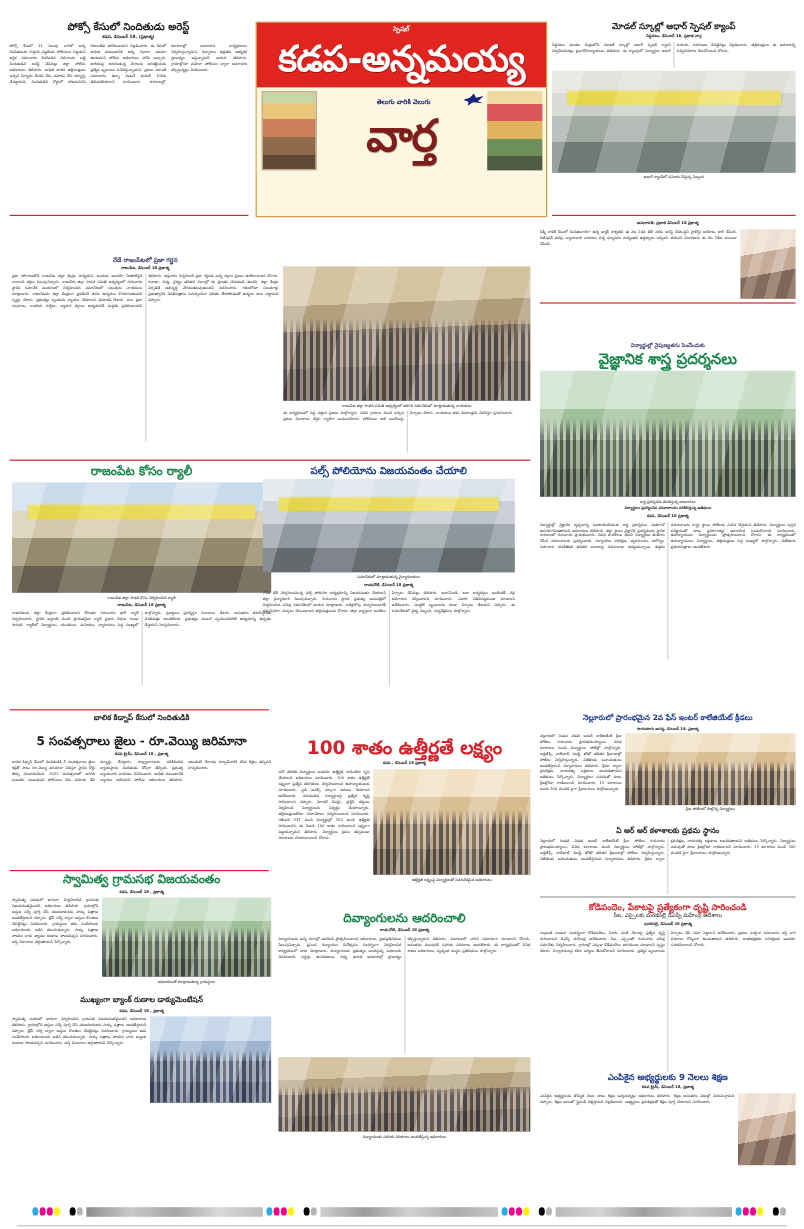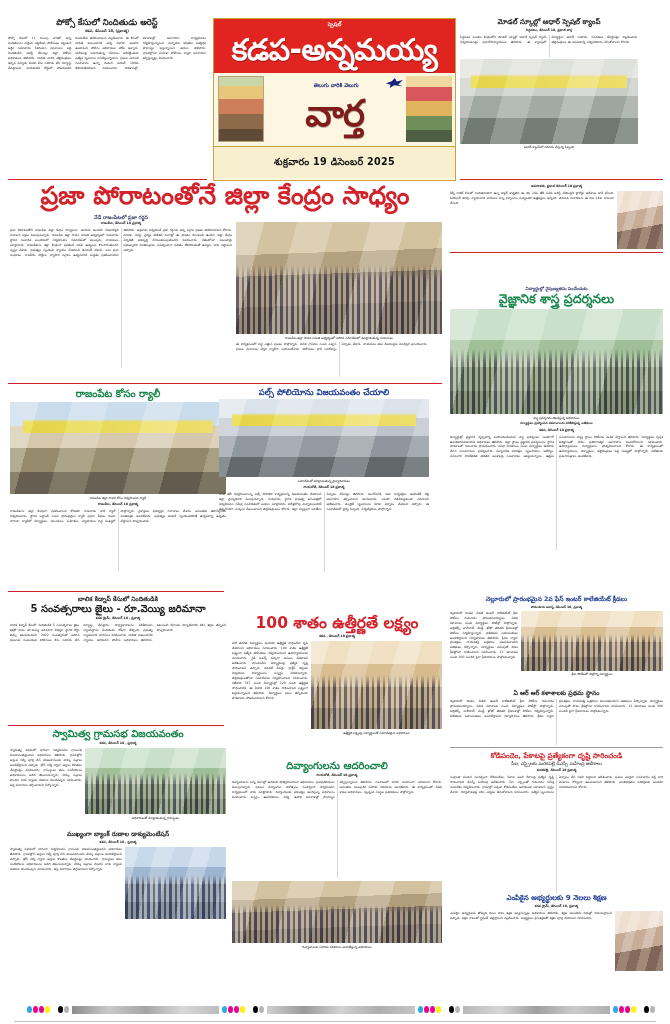--- a/index.html
+++ b/index.html
@@ -159,39 +159,33 @@
       <div class="mast-sub-sm">స్పెషల్</div>
       <div class="mast-title">కడప-అన్నమయ్య</div>
     </div>
     <div class="mast-mid">
       <div class="mast-deity-l"></div>
       <div class="mast-tag">తెలుగు వారికి వెలుగు</div>
       <div class="mast-bird"></div>
       <div class="mast-varta">వార్త</div>
       <div class="mast-deity-r"></div>
     </div>
-    <div class="mast-date-band">
-      <div class="mast-date">శుక్రవారం 19 డిసెంబర్ 2025</div>
-    </div>
-  </div>
-
-  <div class="col" style="left:460px; top:18px; width:178px;">
+  </div>
+
+  <div class="col" style="left:460px; top:18px; width:203px;">
     <div class="hl hl-dark h-xs">మోడల్ స్కూల్లో ఆధార్ స్పెషల్ క్యాంప్</div>
     <div class="dateline" style="font-size:3.2px;">సిద్ధవటం, డిసెంబర్ 18, ప్రభాత వార్త</div>
     <div class="body-text two-col" style="height:22px;">సిద్ధవటం మండల కేంద్రంలోని మోడల్ స్కూల్లో ఆధార్ స్పెషల్ క్యాంప్ నిర్వహించినట్లు ప్రధానోపాధ్యాయులు తెలిపారు. ఈ క్యాంపులో విద్యార్థుల ఆధార్ నమోదు, సవరణలు చేపట్టినట్లు వెల్లడించారు. తల్లిదండ్రులు ఈ అవకాశాన్ని సద్వినియోగం చేసుకోవాలని కోరారు.</div>
     <div class="photo ph-indoor figure-people banner-strip" style="height:85px; margin-top:2px;"></div>
     <div class="caption">ఆధార్ క్యాంప్‌లో నమోదు చేస్తున్న సిబ్బంది</div>
   </div>
 
   <hr class="rule-red" style="position:absolute; left:8px; top:176px; width:199px;">
   <hr class="rule-red" style="position:absolute; left:460px; top:176px; width:203px;">
 
-  <div class="col" style="left:8px; top:182px; width:434px;">
-    <div class="hl hl-red h-mega">ప్రజా పోరాటంతోనే జిల్లా కేంద్రం సాధ్యం</div>
-  </div>
 
   <div class="col" style="left:10px; top:214px; width:222px;">
     <div class="kicker">నేడే రాజంపేటలో ప్రజా గర్జన</div>
     <div class="dateline" style="font-size:3.2px; margin-top:1px;">రాజంపేట, డిసెంబర్ 18 ప్రభాత్మ</div>
     <div class="body-text two-col" style="height:140px;">ప్రజా పోరాటంతోనే రాజంపేట జిల్లా కేంద్రం సాధ్యమని, అందుకు అందరూ ఏకతాటిపైకి రావాలని వక్తలు పిలుపునిచ్చారు. రాజంపేట జిల్లా సాధన సమితి ఆధ్వర్యంలో గురువారం స్థానిక సమావేశ మందిరంలో నిర్వహించిన సమావేశంలో పలువురు నాయకులు మాట్లాడారు. రాజంపేటను జిల్లా కేంద్రంగా ప్రకటించే వరకు ఉద్యమం కొనసాగుతుందని స్పష్టం చేశారు. ప్రభుత్వం స్పందించి న్యాయం చేయాలని డిమాండ్ చేశారు. పలు ప్రజా సంఘాలు, రాజకీయ పార్టీలు, వ్యాపార వర్గాలు ఉద్యమానికి మద్దతు ప్రకటించాయని తెలిపారు. శుక్రవారం నిర్వహించే ప్రజా గర్జనకు అన్ని వర్గాల ప్రజలు తరలిరావాలని కోరారు. రవాణా, విద్య, వైద్యం తదితర రంగాల్లో ఈ ప్రాంతం వెనుకబడి ఉందని, జిల్లా కేంద్రం ఏర్పడితే అభివృద్ధి వేగవంతమవుతుందని వివరించారు. గతంలోనూ పలుమార్లు ప్రభుత్వానికి వినతిపత్రాలు సమర్పించినా ఫలితం లేకపోవడంతో ఉద్యమ బాట పట్టామని చెప్పారు.</div>
   </div>
 
   <div class="col" style="left:236px; top:222px; width:206px;">
     <div class="photo ph-crowd figure-people" style="height:112px;"></div>
     <div class="caption">రాజంపేట జిల్లా సాధన సమితి ఆధ్వర్యంలో జరిగిన సమావేశంలో మాట్లాడుతున్న నాయకులు</div>
@@ -232,21 +226,21 @@
     <div class="photo ph-meet figure-people banner-strip" style="height:78px; margin-top:2px;"></div>
     <div class="caption">సమావేశంలో మాట్లాడుతున్న వైద్యాధికారులు</div>
     <div class="dateline" style="font-size:3.2px;">రాయచోటి, డిసెంబర్ 18 ప్రభాత్మ</div>
     <div class="body-text two-col" style="height:80px;">21వ తేదీ నిర్వహించనున్న పల్స్ పోలియో కార్యక్రమాన్ని విజయవంతం చేయాలని జిల్లా వైద్యాధికారి పిలుపునిచ్చారు. గురువారం స్థానిక ప్రభుత్వ ఆసుపత్రిలో నిర్వహించిన సమీక్ష సమావేశంలో ఆయన మాట్లాడారు. ఐదేళ్లలోపు చిన్నారులందరికీ తప్పనిసరిగా చుక్కలు వేయించాలని తల్లిదండ్రులను కోరారు. జిల్లా వ్యాప్తంగా బూత్‌లు ఏర్పాటు చేసినట్లు తెలిపారు. అంగన్‌వాడీ, ఆశా కార్యకర్తలు ఇంటింటికీ వెళ్లి అవగాహన కల్పించాలని సూచించారు. ఎవరూ విడిచిపెట్టకుండా చూడాలని ఆదేశించారు. మొబైల్ బృందాలను కూడా ఏర్పాటు చేశామని చెప్పారు. ఈ సమావేశంలో వైద్య సిబ్బంది, పర్యవేక్షకులు పాల్గొన్నారు.</div>
   </div>
 
   <hr class="rule-red" style="position:absolute; left:8px; top:588px; width:216px;">
 
   <div class="col" style="left:10px; top:596px; width:216px;">
     <div class="hl hl-dark h-xxs">బాలిక కిడ్నాప్ కేసులో నిందితుడికి</div>
-    <div class="hl hl-dark h-md" style="margin-top:0;">5 సంవత్సరాలు జైలు - రూ.వెయ్యి జరిమానా</div>
+    <div class="hl hl-dark h-md" style="margin-top:10px;">5 సంవత్సరాలు జైలు - రూ.వెయ్యి జరిమానా</div>
     <div class="dateline" style="font-size:3.2px;">కడప క్రైమ్, డిసెంబర్ 18 , ప్రభాత్మ</div>
     <div class="body-text three-col" style="height:90px;">బాలిక కిడ్నాప్ కేసులో నిందితుడికి 5 సంవత్సరాలు జైలు శిక్షతో పాటు రూ.వెయ్యి జరిమానా విధిస్తూ స్థానిక కోర్టు తీర్పు వెలువరించింది. 2022 సంవత్సరంలో జరిగిన ఘటనకు సంబంధించి పోలీసులు కేసు నమోదు చేసి దర్యాప్తు చేపట్టారు. సాక్ష్యాధారాలను పరిశీలించిన న్యాయస్థానం నిందితుడు దోషిగా తేల్చింది. ప్రభుత్వ న్యాయవాది వాదనలు వినిపించారు. బాధిత కుటుంబానికి న్యాయం జరిగిందని పోలీసు అధికారులు తెలిపారు. ఇటువంటి నేరాలకు పాల్పడేవారికి కఠిన శిక్షలు తప్పవని హెచ్చరించారు.</div>
   </div>
 
   <div class="col" style="left:232px; top:615px; width:210px;">
     <div class="hl hl-red h-xl">100 శాతం ఉత్తీర్ణతే లక్ష్యం</div>
     <div class="dateline" style="font-size:3.2px;">కడప , డిసెంబర్ 18 ప్రభాత్మ</div>
     <div style="display:flex; gap:3px; margin-top:1px;">
       <div class="body-text" style="width:76px; height:112px;">పదో తరగతి విద్యార్థులు అందరూ ఉత్తీర్ణత సాధించేలా కృషి చేయాలని అధికారులు సూచించారు. 100 శాతం ఉత్తీర్ణతే లక్ష్యంగా ప్రత్యేక తరగతులు నిర్వహించాలని ఉపాధ్యాయులకు సూచించారు. స్టడీ అవర్స్ పక్కాగా అమలు చేయాలని ఆదేశించారు. వెనుకబడిన విద్యార్థులపై ప్రత్యేక దృష్టి సారించాలని చెప్పారు. మోడల్ పేపర్లు, ప్రాక్టీస్ టెస్టులు నిర్వహించి విద్యార్థులను సన్నద్ధం చేయాలన్నారు. తల్లిదండ్రులతోనూ సమావేశాలు నిర్వహించాలని సూచించారు. గతేడాది 337 మంది విద్యార్థుల్లో 320 మంది ఉత్తీర్ణత సాధించారని, ఈ ఏడాది 100 శాతం సాధించాలని లక్ష్యంగా పెట్టుకున్నామని తెలిపారు. విద్యార్థులు క్రమం తప్పకుండా పాఠశాలకు హాజరుకావాలని కోరారు.</div>
       <div style="flex:1;">

